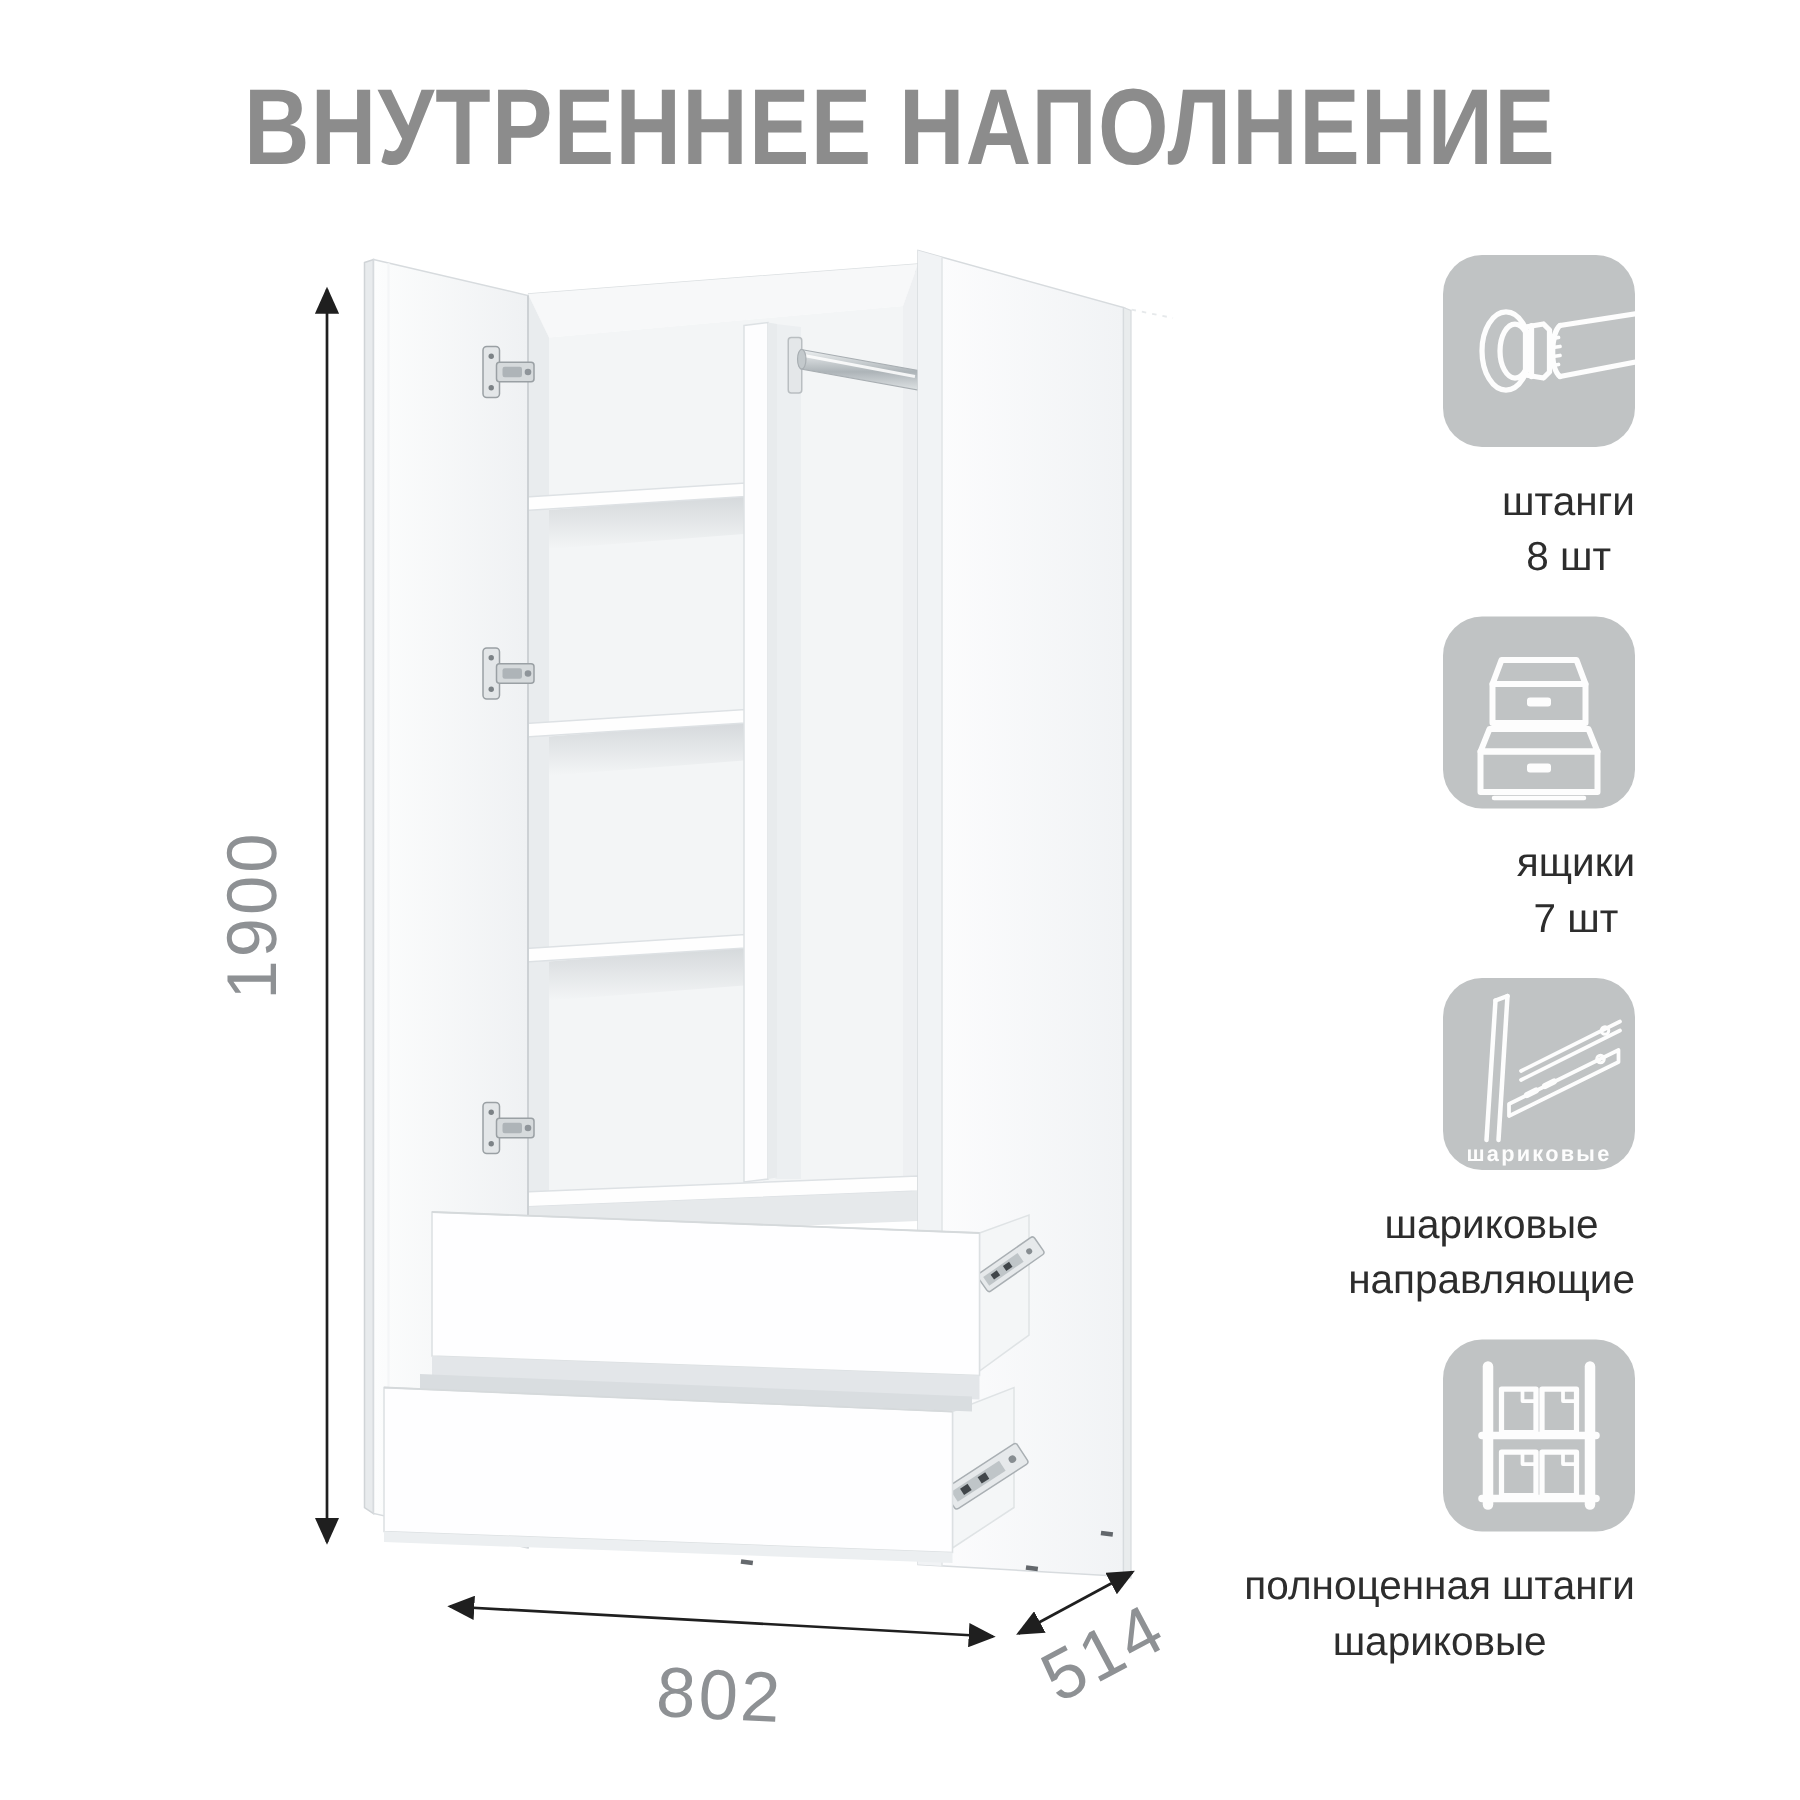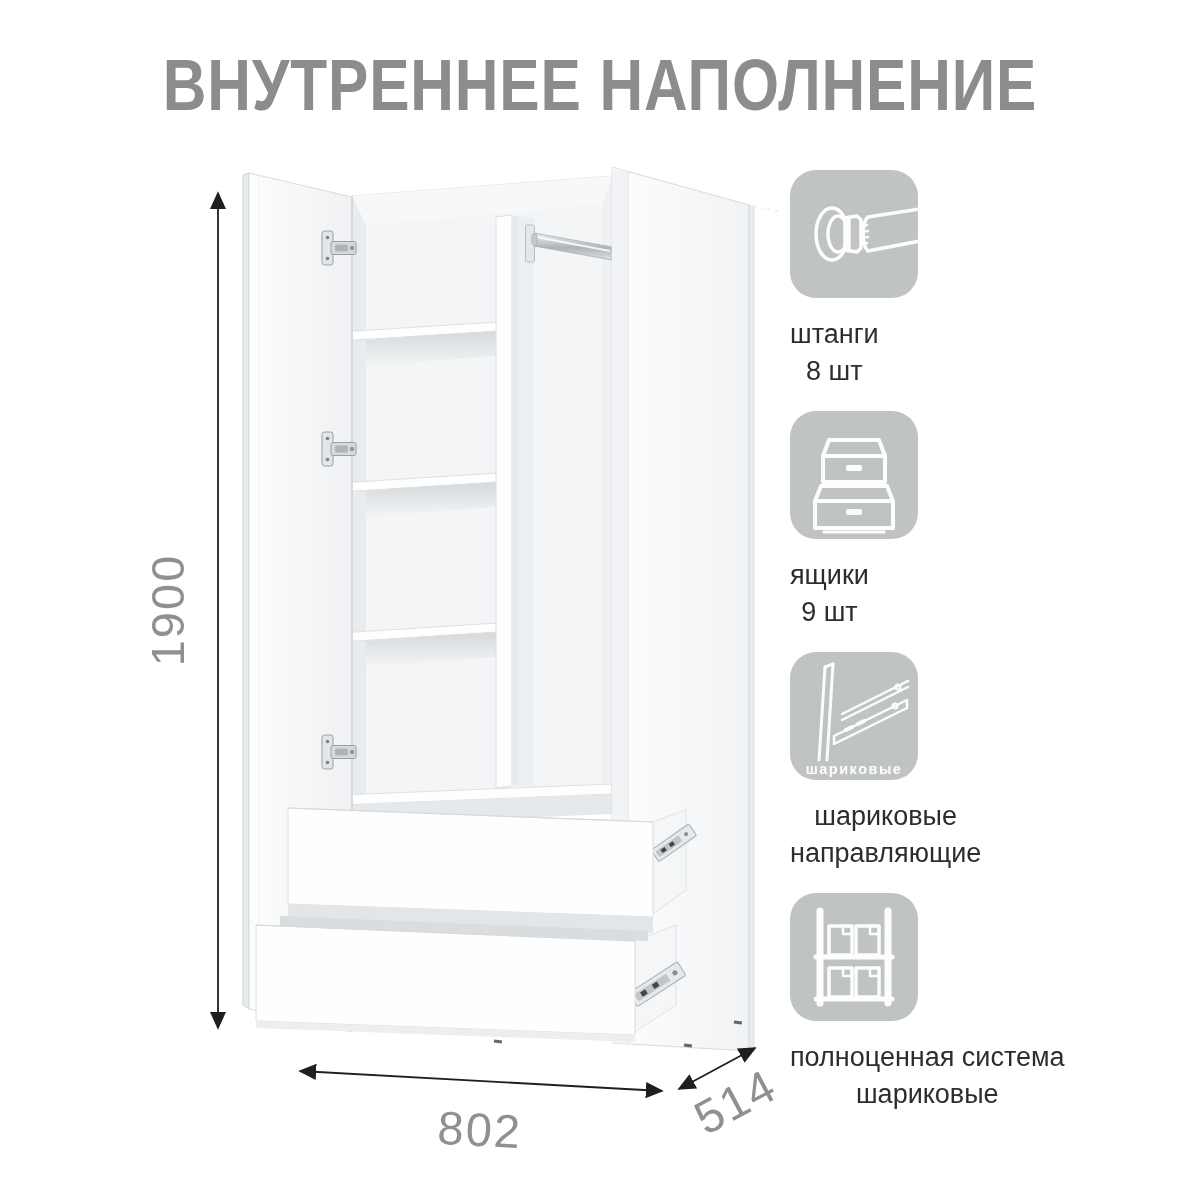--- a/index.html
+++ b/index.html
@@ -14,21 +14,21 @@
     font-size:72px;font-weight:bold;letter-spacing:1px;
     color:#8c8c8c;
     transform:scaleX(0.84);transform-origin:50% 50%;
     z-index:3;white-space:nowrap;
   }
   .drawing{position:absolute;left:0;top:0;z-index:1;}
   .features{
     position:absolute;left:790px;top:170px;width:300px;z-index:2;
     display:flex;flex-direction:column;align-items:center;
   }
-  .feature{display:flex;flex-direction:column;align-items:flex-start;width:100%;}
+  .feature{display:flex;flex-direction:column;align-items:flex-end;width:100%;}
   .icon-tile{
     width:128px;height:128px;border-radius:26px;
     background:#c0c3c4;overflow:hidden;flex:none;
   }
   .icon-tile svg{display:block;}
   .feature-label{
     margin-top:18px;margin-bottom:21px;
     text-align:center;color:#2d2d2d;
     font-size:27px;line-height:37px;font-weight:normal;
   }
@@ -234,21 +234,21 @@
           <path d="M31,75 L97,75 L103,90 L25,90 Z"></path>
           <path d="M25,90 H103 V117 H25 Z"></path>
           <path d="M34,121 H94" stroke-width="3"></path>
         </g>
         <rect x="56" y="54" width="16" height="6" rx="2" fill="#fdfdfd"></rect>
         <rect x="56" y="98" width="16" height="6" rx="2" fill="#fdfdfd"></rect>
       </svg>
     </div>
     <div class="feature-label">
       <span>ящики</span>
-      <span>9 шт</span>
+      <span>7 шт</span>
     </div>
   </div>
 
   <div class="feature">
     <div class="icon-tile">
       <svg width="128" height="128" viewBox="0 0 128 128">
         <g fill="none" stroke="#fdfdfd" stroke-linecap="round" stroke-linejoin="round">
           <path d="M35,15 L29,108" stroke-width="3"></path>
           <path d="M43,12 L37,108" stroke-width="3"></path>
           <path d="M35,15 L43,12" stroke-width="3"></path>
@@ -284,18 +284,18 @@
           <g stroke-width="2.5">
             <rect x="53" y="33" width="9" height="8"></rect>
             <rect x="80" y="33" width="9" height="8"></rect>
             <rect x="53" y="75" width="9" height="8"></rect>
             <rect x="80" y="75" width="9" height="8"></rect>
           </g>
         </g>
       </svg>
     </div>
     <div class="feature-label">
-      <span>полноценная система</span>
+      <span>полноценная штанги</span>
       <span>шариковые</span>
     </div>
   </div>
 
 </div>
 
 </body></html>

